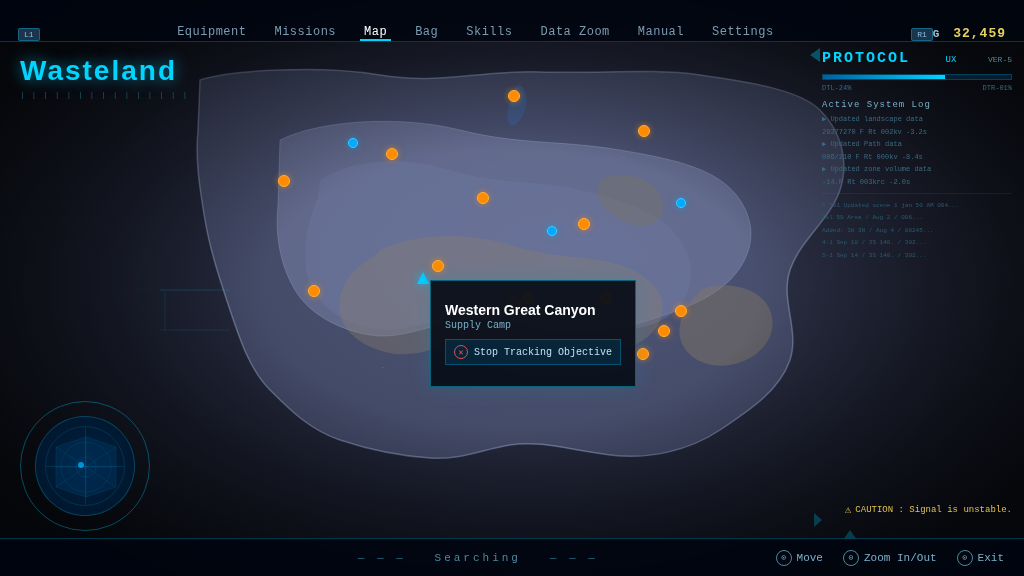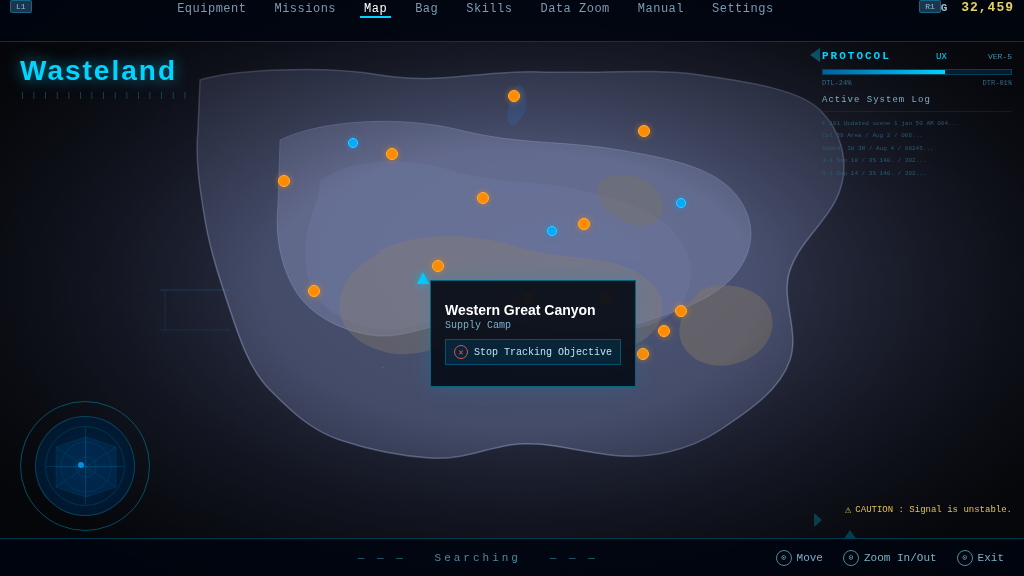--- a/index.html
+++ b/index.html
@@ -21,22 +21,22 @@
     }
 
     
     #top-nav {
       position: absolute;
       top: 0; left: 0; right: 0;
       height: 42px;
       background: rgba(0, 5, 15, 0.85);
       border-bottom: 1px solid rgba(0, 180, 220, 0.3);
       display: flex;
-      align-items: flex-start;
-      padding: 0 10px;
+      align-items: flex-end;
+      padding: 0 18px;
       z-index: 100;
     }
 
     .nav-items {
       display: flex;
       align-items: center;
       gap: 20px;
       flex: 1;
       justify-content: center;
     }
@@ -213,21 +213,21 @@
     #protocol-panel {
       position: absolute;
       top: 50px;
       right: 12px;
       width: 190px;
       z-index: 50;
     }
 
     .protocol-title {
       color: #00d4ff;
-      font-size: 11px;
+      font-size: 15px;
       font-weight: bold;
       letter-spacing: 2px;
       margin-bottom: 3px;
     }
 
     .protocol-version {
       color: #4a8aa0;
       font-size: 8px;
     }
 
@@ -549,20 +549,28 @@
   </div>
   <div class="protocol-bar">
     <div class="protocol-bar-fill"></div>
   </div>
   <div class="protocol-label">
     <span>DTL-24%</span>
     <span>DTR-01%</span>
   </div>
 
   <div class="system-log-title">Active System Log</div>
+  <div>
+    <div class="log-entry">▶ Updated landscape data</div>
+    <div class="log-entry">  29377270 F   Rt 002kv   -3.2s</div>
+    <div class="log-entry">▶ Updated Path data</div>
+    <div class="log-entry">  006/210 F   Rt 000kv   -8.4s</div>
+    <div class="log-entry">▶ Updated zone volume data</div>
+    <div class="log-entry">  -14.F   Rt 003krc   -2.0s</div>
+  </div>
   <div style="margin-top:6px;border-top:1px solid rgba(0,150,200,0.15);padding-top:4px;">
     <div class="log-data">F 101  Updated scene  1 jan 50 AM   004...</div>
     <div class="log-data">  Col 59 Area / Aug 2 / 006...</div>
     <div class="log-data">  Added: 38 3N  / Aug 4  / 80245...</div>
     <div class="log-data">  4-1 Sep 18 / 3S 140.  / 302...</div>
     <div class="log-data">  5-1 Sep 14 / 3S 140.  / 302...</div>
   </div>
 </div>
 
 <div id="location-popup">

